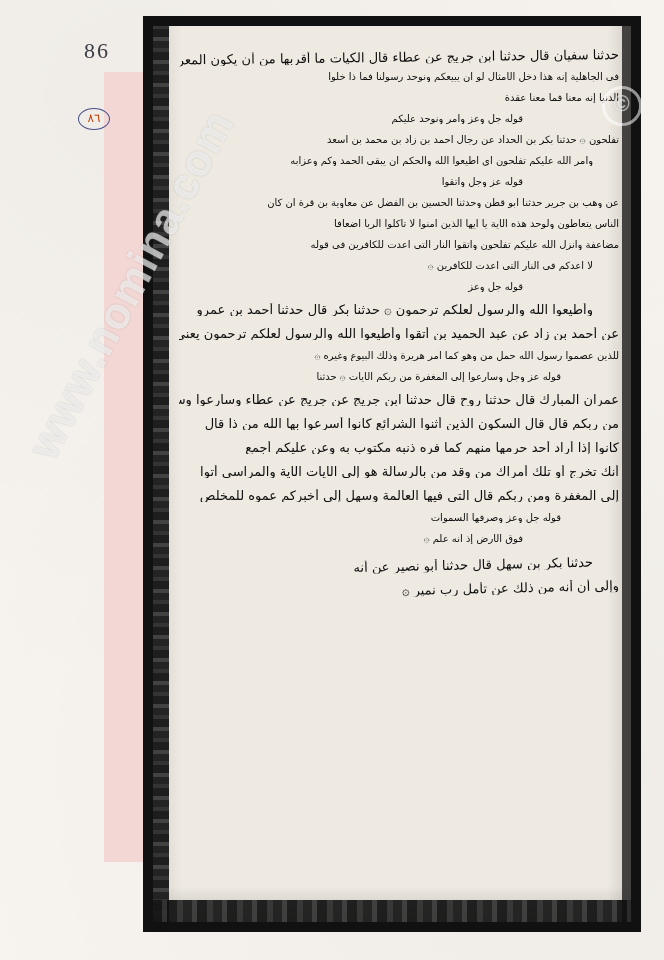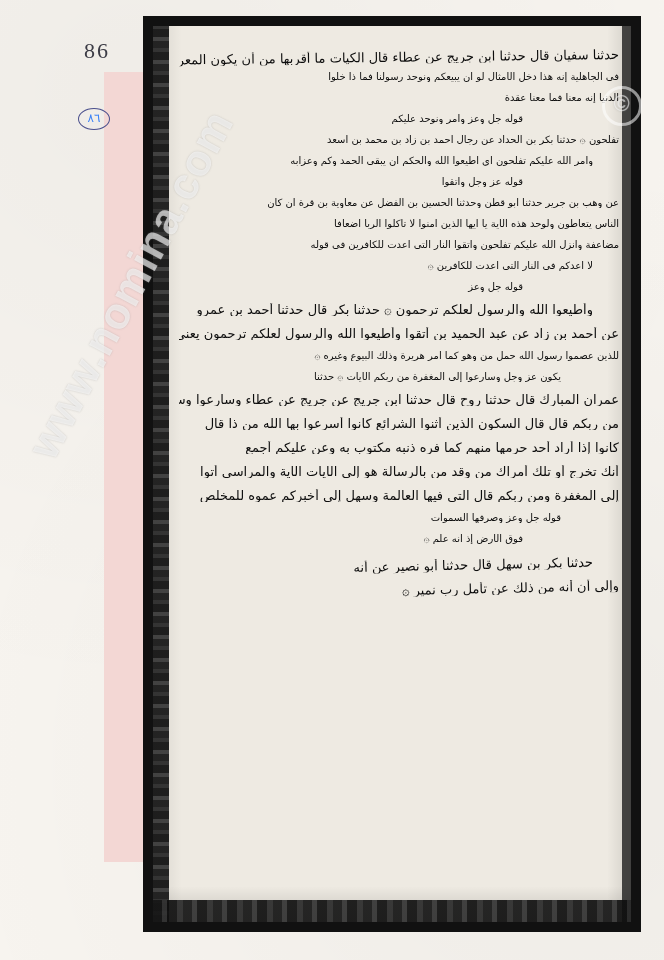--- a/index.html
+++ b/index.html
@@ -159,21 +159,21 @@
     letter-spacing: 2px;
   }
   .stamp-number {
     position: absolute;
     left: 78px;
     top: 108px;
     width: 30px;
     height: 20px;
     border: 1.5px solid #4a4f8c;
     border-radius: 50%;
-    color: #3b82f6;
+    color: #c2410c;
     font-family: "Liberation Serif", serif;
     font-size: 12px;
     text-align: center;
     line-height: 19px;
   }
 
   
   .watermark {
     position: absolute;
     left: 0; top: 0;
@@ -239,21 +239,21 @@
         <div class="ms-line indent-1">وأمر الله عليكم تفلحون أي أطيعوا الله والحكم أن يبقى الحمد وكم وعزابه</div>
         <div class="ms-line indent-3">قوله عز وجل وأتقوا</div>
         <div class="ms-line">عن وهب بن جرير حدثنا أبو قطن وحدثنا الحسين بن الفضل عن معاوية بن قرة أن كان</div>
         <div class="ms-line">الناس يتعاطون ولوحد هذه الآية يا أيها الذين آمنوا لا تأكلوا الربا أضعافا</div>
         <div class="ms-line">مضاعفة وأنزل الله عليكم تفلحون وأتقوا النار التي أعدت للكافرين في قوله</div>
         <div class="ms-line indent-1">لا أعدكم في النار التي أعدت للكافرين ۞</div>
         <div class="ms-line indent-3">قوله جل وعز</div>
         <div class="ms-line sm indent-1">وأطيعوا الله والرسول لعلكم ترحمون ۞                حدثنا بكر قال حدثنا أحمد بن عمرو</div>
         <div class="ms-line sm">عن أحمد بن زاد عن عبد الحميد بن أتقوا وأطيعوا الله والرسول لعلكم ترحمون يعنى</div>
         <div class="ms-line">للذين عصموا رسول الله حمل من وهو كما أمر هريرة وذلك البيوع وغيره ۞</div>
-        <div class="ms-line indent-2">يكون عز وجل    وسارعوا إلى المغفرة من ربكم الآيات ۞   حدثنا</div>
+        <div class="ms-line indent-2">قوله عز وجل    وسارعوا إلى المغفرة من ربكم الآيات ۞   حدثنا</div>
         <div class="ms-line sm">عمران المبارك قال حدثنا روح قال حدثنا ابن جريج عن جريج عن عطاء وسارعوا وسارعوا إلى المغفرة</div>
         <div class="ms-line sm">من ربكم قال قال السكون الذين أثنوا الشرائع كانوا أسرعوا بها الله من ذا قال</div>
         <div class="ms-line sm">كانوا إذا أراد أحد حرمها منهم كما فره ذنبه مكتوب به وعن عليكم أجمع</div>
         <div class="ms-line sm">أنك تخرج أو تلك أمراك من وقد من بالرسالة هو إلى الآيات الآية والمراسي أتوا</div>
         <div class="ms-line sm">إلى المغفرة ومن ربكم قال التي فيها العالمة وسهل إلى أخبركم عموه للمخلص</div>
         <div class="ms-line indent-2">قوله جل وعز   وصرفها السموات</div>
         <div class="ms-line indent-3">فوق الأرض إذ أنه علم ۞</div>
         <div class="ms-line sm tilt2 indent-1">حدثنا بكر بن سهل قال حدثنا أبو نصير عن أنه</div>
         <div class="ms-line sm tilt2">وإلى أن أنه من ذلك عن تأمل رب نمير ۞</div>
       </div>

